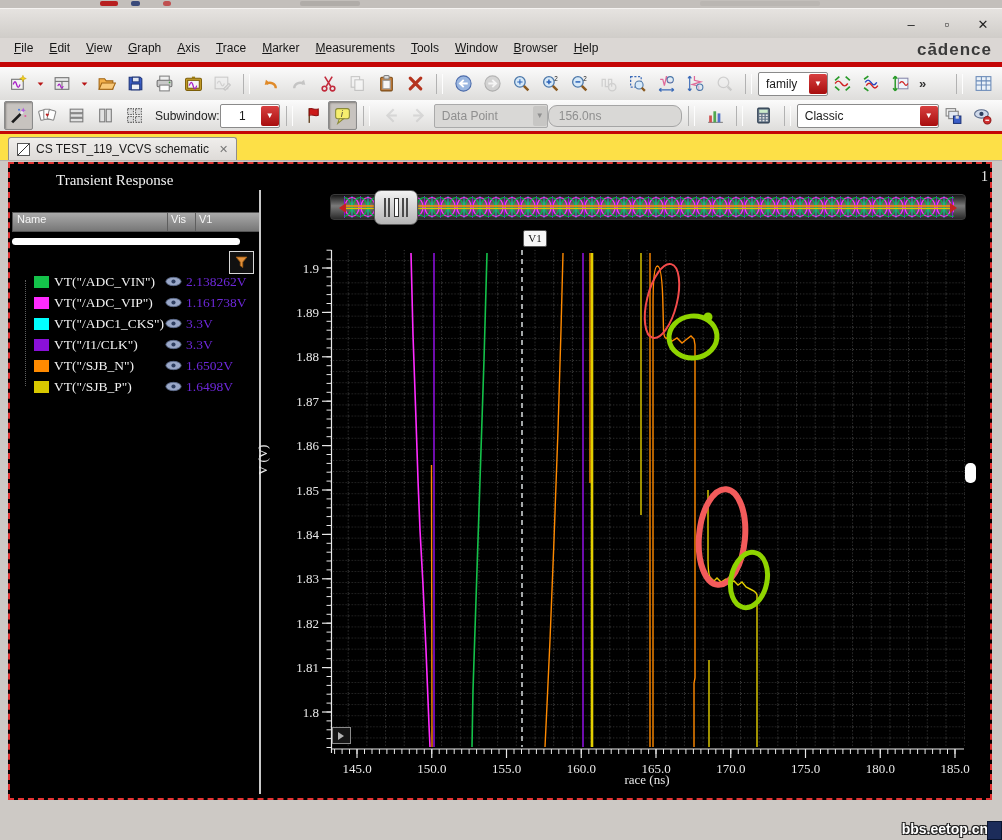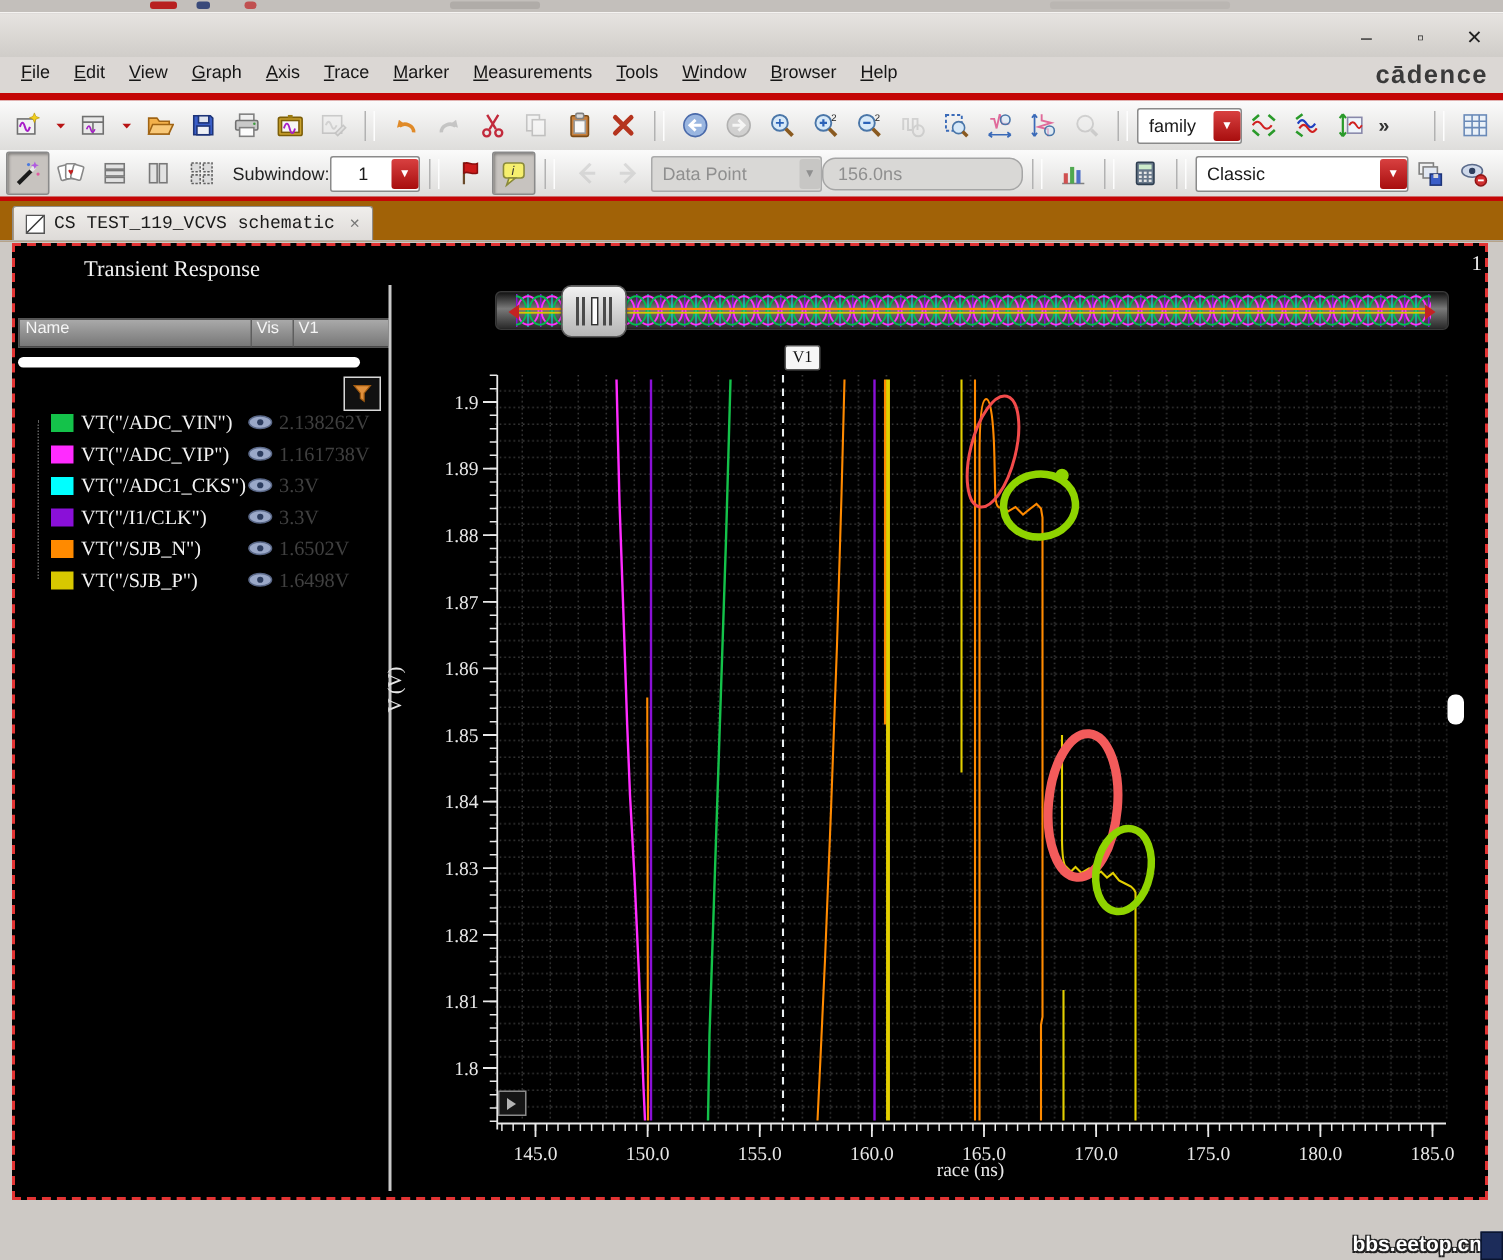--- a/index.html
+++ b/index.html
@@ -36,42 +36,42 @@
   .combo{height:22px;background:#fff;border:1px solid #8a8a8a;border-radius:2px;display:flex;align-items:center;font-size:12px;flex:0 0 auto;}
   .combo .ctext{padding:0 4px 0 7px;flex:1;white-space:nowrap;overflow:hidden;}
   .combo .carrow{width:18px;height:20px;margin:0;background:linear-gradient(#d84040,#a80e0e);border-radius:2px;
     display:flex;align-items:center;justify-content:center;color:#fff;font-size:8px;}
   .combo.disabled{background:#d9d8d6;color:#8f8f8f;border-color:#aaa;}
   .combo.disabled .carrow{background:#c7c6c4;color:#8f8f8f;width:14px;}
   .tfield{height:20px;background:#d9d8d6;border:1px solid #a5a5a5;border-radius:9px;color:#8f8f8f;
     display:flex;align-items:center;padding:0 10px;flex:0 0 auto;}
   .overflow{font-size:13px;font-weight:bold;color:#333;margin:0 4px;}
   
-  .tabbar{left:0;top:134px;width:1002px;height:26px;background:#a16207;border-bottom:1px solid #b5b1ad;font-family:Liberation Mono, monospace;}
+  .tabbar{left:0;top:134px;width:1002px;height:26px;background:#fde047;border-bottom:1px solid #b5b1ad;}
   .tab{position:absolute;left:8px;top:3px;height:22px;background:linear-gradient(#f0eeec,#dedbd8);
     border:1px solid #918d89;border-bottom:none;border-radius:3px 3px 0 0;display:flex;align-items:center;padding:0 8px;gap:6px;}
   .tab-close{color:#777;font-size:11px;margin-left:4px;}
   
   .gwindow{left:8px;top:162px;width:980px;height:634px;background:#000;border:2px dashed #e23333;}
   .gtitle{left:56px;top:172px;color:#f2f2f2;font-family:"Liberation Serif","DejaVu Serif",serif;font-size:15px;}
   .gnum{left:981px;top:169px;color:#f2f2f2;font-family:"Liberation Serif","DejaVu Serif",serif;font-size:14px;}
   
   .lheader{left:12px;top:212px;width:248px;height:20px;background:linear-gradient(#aaa,#777);
     border:1px solid #555;box-sizing:border-box;color:#f5f5f5;font-size:11px;display:flex;}
   .lheader .c1{width:150px;padding-left:4px;}
   .lheader .c2{width:24px;border-left:1px solid #5e5e5e;padding-left:3px;}
   .lheader .c3{flex:1;border-left:1px solid #5e5e5e;padding-left:3px;}
   .hscroll{left:12px;top:238px;width:228px;height:7px;background:#fff;border-radius:4px;}
   .vline{left:259px;top:190px;width:2px;height:604px;background:#c9c9c9;}
   .funnel{left:229px;top:251px;width:23px;height:21px;background:#111;border:1px solid #d8d8d8;display:flex;align-items:center;justify-content:center;}
   .trow{left:12px;width:246px;height:21px;display:flex;align-items:center;}
   .swatch{width:15px;height:12px;margin-left:22px;flex:0 0 auto;}
   .tname{color:#f2f2f2;font-family:"Liberation Serif","DejaVu Serif",serif;font-size:13.5px;margin-left:5px;flex:1;white-space:nowrap;}
   .teye{width:17px;flex:0 0 auto;margin-right:4px;}
-  .tval{color:#404040;font-family:"Liberation Serif","DejaVu Serif",serif;font-size:13.5px;width:72px;flex:0 0 auto;}
+  .tval{color:#6d28d9;font-family:"Liberation Serif","DejaVu Serif",serif;font-size:13.5px;width:72px;flex:0 0 auto;}
   .treeline{left:25px;top:280px;width:1px;height:106px;border-left:1px dotted #5e5e5e;}
   
   .strip{left:330px;top:194px;width:636px;height:26px;border-radius:4px;
     background:linear-gradient(#141414,#7a7a7a 45%,#2a2a2a);border:1px solid #3a3a3a;box-sizing:border-box;}
   .strip-arrow-l{left:334px;top:203px;width:0;height:0;border:5px solid transparent;border-right:7px solid #c42222;}
   .strip-arrow-r{left:950px;top:203px;width:0;height:0;border:5px solid transparent;border-left:7px solid #c42222;}
   .slider{left:374px;top:190px;width:42px;height:33px;border-radius:7px;border:1px solid #5a5a5a;
     background:linear-gradient(#f2f2f2,#b5b5b5);box-shadow:0 1px 2px rgba(0,0,0,.5);}
   .slider i{position:absolute;top:7px;height:19px;width:2px;background:#4a4a4a;}
   .slider i.w{background:#fdfdfd;width:3px;border:1px solid #333;height:17px;}

